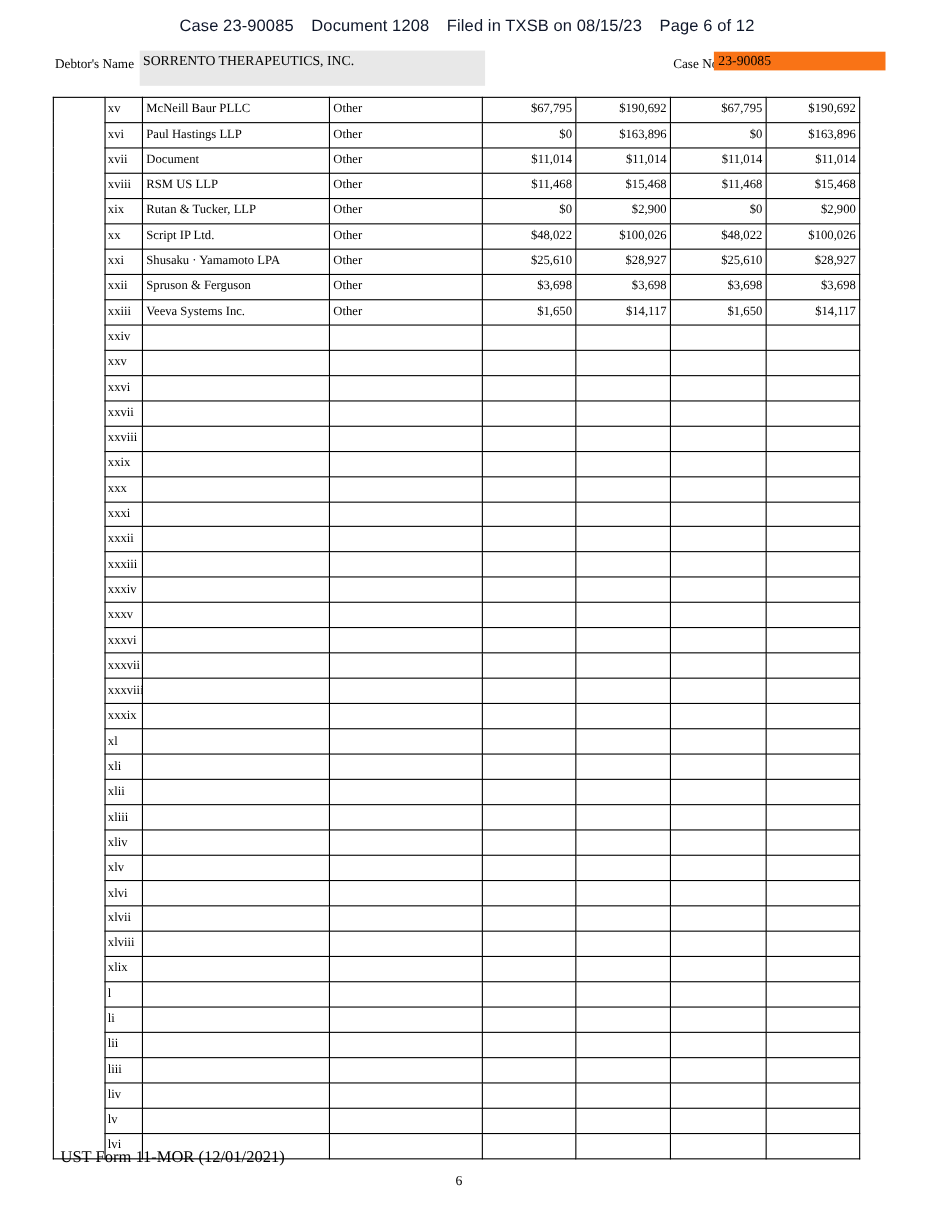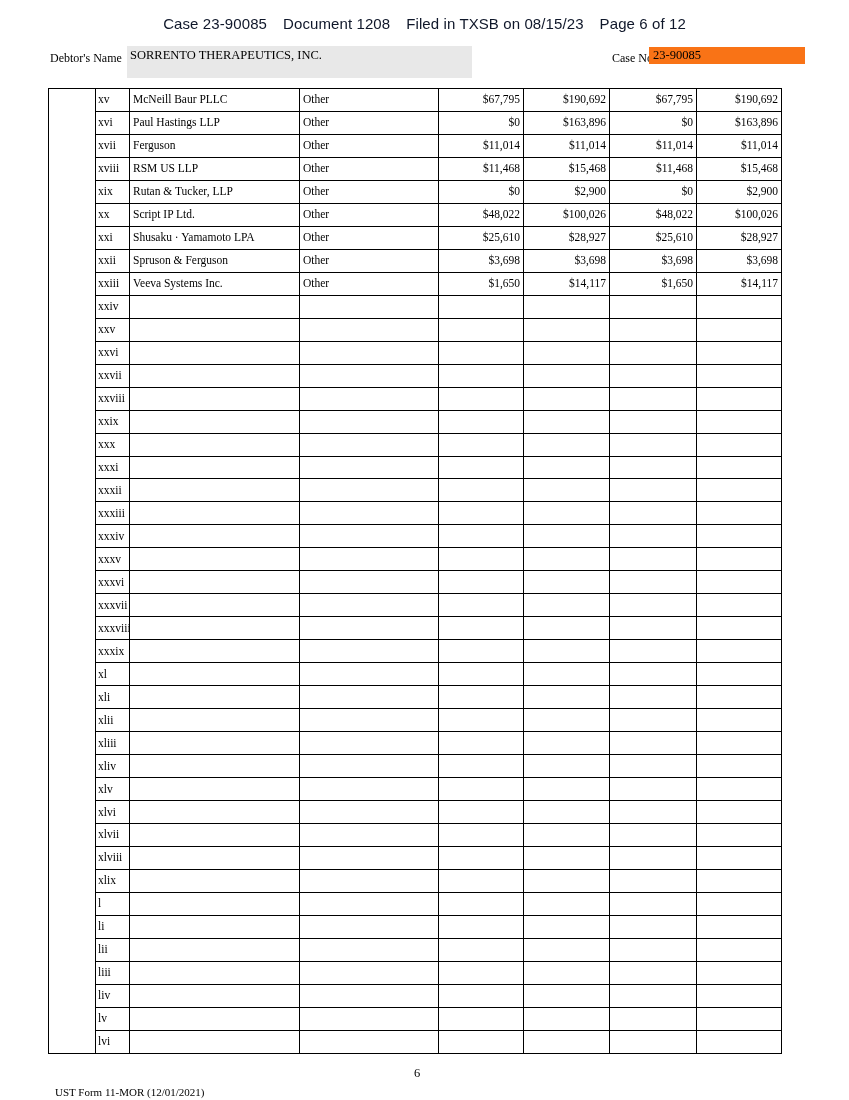--- a/index.html
+++ b/index.html
@@ -32,21 +32,21 @@
   }
   .hl-box {
     position: absolute;
     overflow: hidden;
   }
   .hl-box .hl-text {
     display: block;
     font-size: 12.5px;
     white-space: nowrap;
   }
-  #debtor-box { left: 127px; top: 46px; width: 345px; height: 32px; }
+  #debtor-box { left: 127px; top: 46px; width: 314px; height: 32px; }
   #debtor-box .hl-text { padding: 2px 0 0 3px; }
   #case-box { left: 649px; top: 47px; width: 156px; height: 17px; }
   #case-box .hl-text { padding: 1px 0 0 4px; }
 
   
   .fee-table-wrap {
     position: absolute;
     left: 48px; top: 88px;
   }
   table.fee-table {
@@ -66,22 +66,22 @@
   table.fee-table tr { height: 22.97px; }
   td.col-lead { }
   td.col-num  { padding-left: 2px; }
   td.col-name { padding-left: 3px; }
   td.col-role { padding-left: 3px; }
   td.col-amt  { text-align: right; padding-right: 3px; }
 
   
   .footer-form {
     position: absolute;
-    left: 55px; top: 1086px;
-    font-size: 11px;
+    left: 55px; top: 1044px;
+    font-size: 15px;
     white-space: nowrap;
   }
   .footer-page {
     position: absolute;
     left: 414px; top: 1066px;
     font-size: 12.5px;
   }
 </style>
 </head>
 <body>
@@ -127,21 +127,21 @@
           <td class="col-num">xvi</td>
           <td class="col-name">Paul Hastings LLP</td>
           <td class="col-role">Other</td>
           <td class="col-amt">$0</td>
           <td class="col-amt">$163,896</td>
           <td class="col-amt">$0</td>
           <td class="col-amt">$163,896</td>
         </tr>
         <tr>
           <td class="col-num">xvii</td>
-          <td class="col-name">Ferguson</td>
+          <td class="col-name">Document</td>
           <td class="col-role">Other</td>
           <td class="col-amt">$11,014</td>
           <td class="col-amt">$11,014</td>
           <td class="col-amt">$11,014</td>
           <td class="col-amt">$11,014</td>
         </tr>
         <tr>
           <td class="col-num">xviii</td>
           <td class="col-name">RSM US LLP</td>
           <td class="col-role">Other</td>

